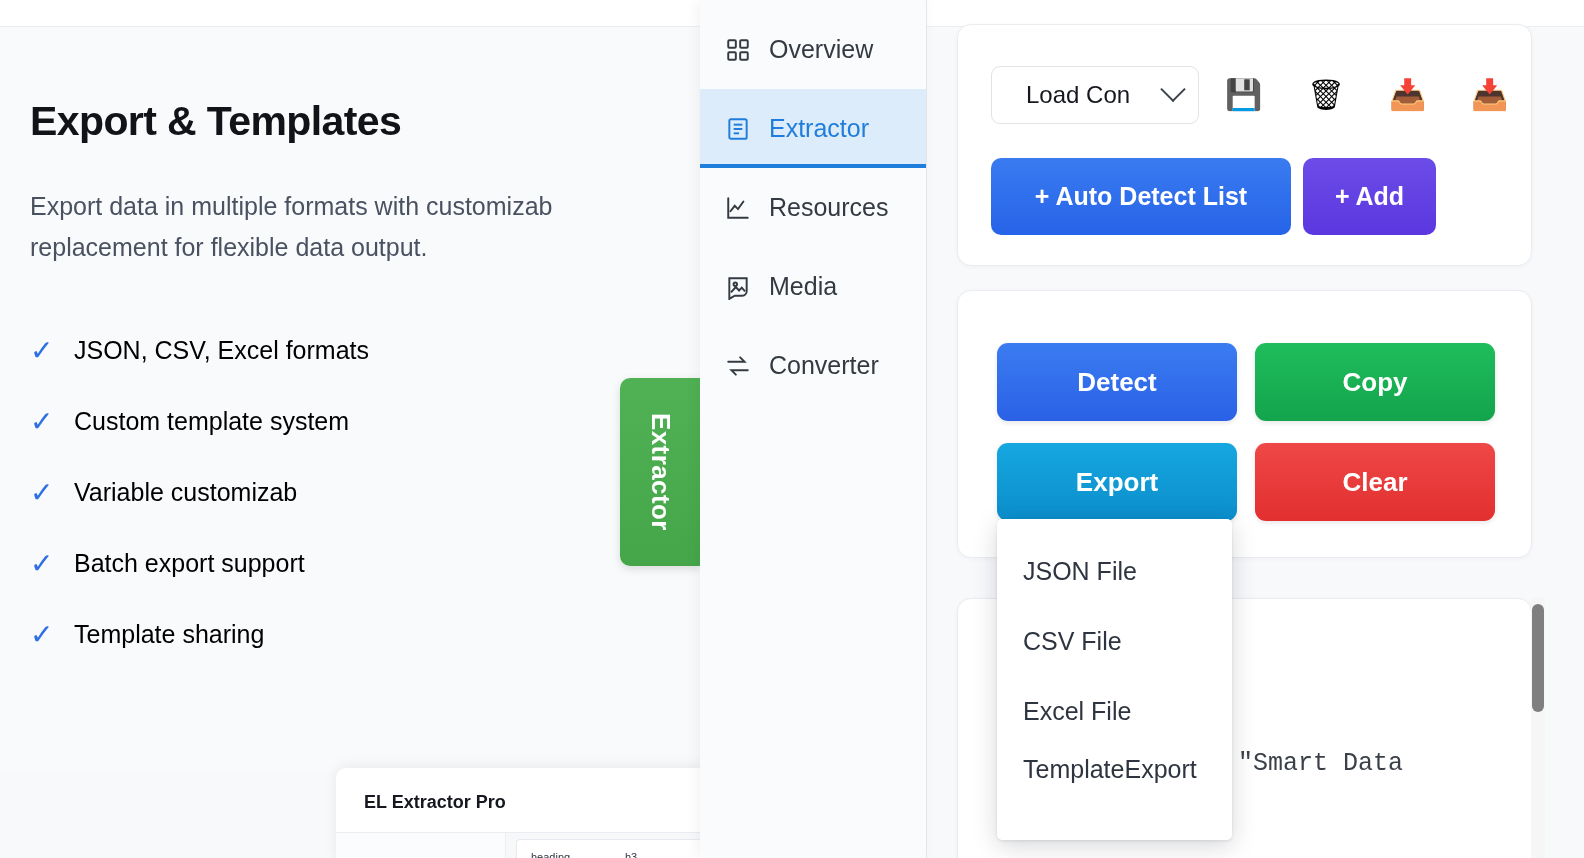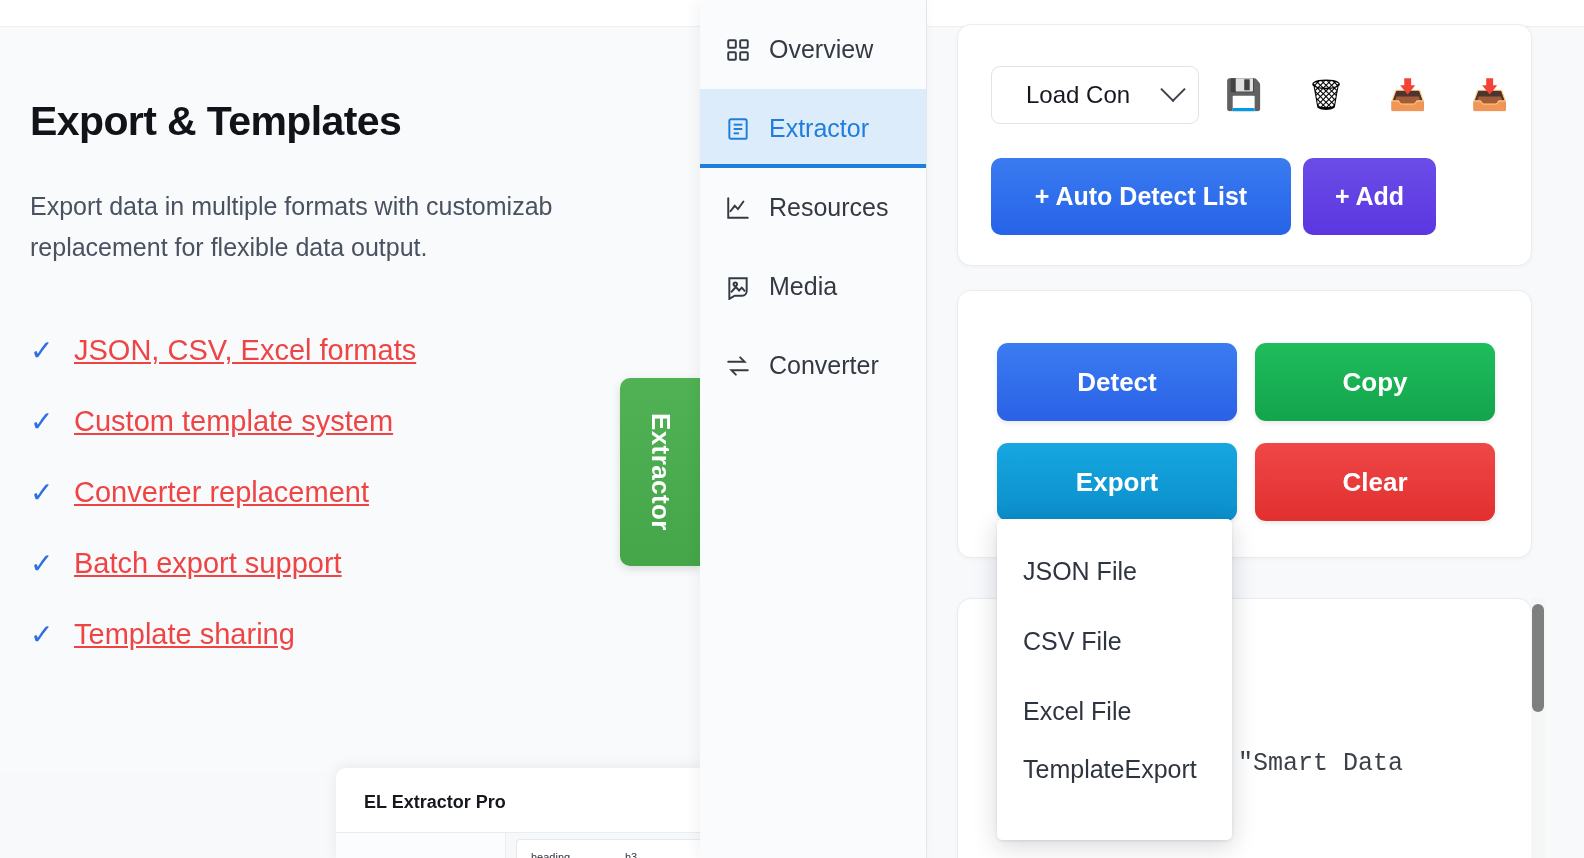--- a/index.html
+++ b/index.html
@@ -63,23 +63,22 @@
   }
   .check {
     width: 44px;
     flex: 0 0 44px;
     color: #2f6fe4;
     font-size: 28px;
     font-weight: 400;
     line-height: 1;
   }
   .feature-list .txt {
-    font-size: 29px;
-    color: #ef4444;
-    text-decoration: underline;
+    font-size: 25px;
+    color: #000000;
   }
 
   
   .green-tab {
     position: absolute;
     left: 620px; top: 378px;
     width: 80px; height: 188px;
     background: #4caf50;
     background: linear-gradient(180deg,#50b254 0%,#45a649 100%);
     border-radius: 10px 0 0 10px;
@@ -366,21 +365,21 @@
       <li>
         <span class="check">✓</span>
         <span class="txt">JSON, CSV, Excel formats</span>
       </li>
       <li>
         <span class="check">✓</span>
         <span class="txt">Custom template system</span>
       </li>
       <li>
         <span class="check">✓</span>
-        <span class="txt">Converter replacement</span>
+        <span class="txt">Variable customizab</span>
       </li>
       <li>
         <span class="check">✓</span>
         <span class="txt">Batch export support</span>
       </li>
       <li>
         <span class="check">✓</span>
         <span class="txt">Template sharing</span>
       </li>
     </ul>

